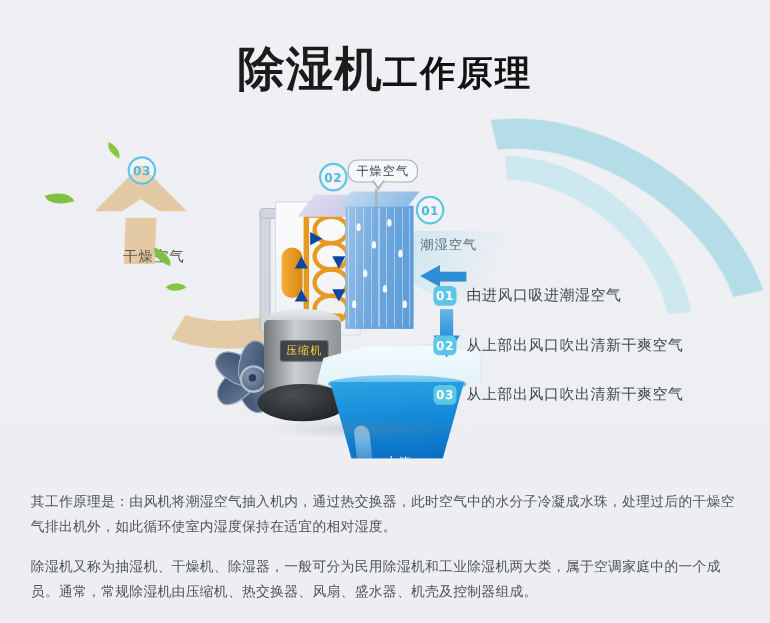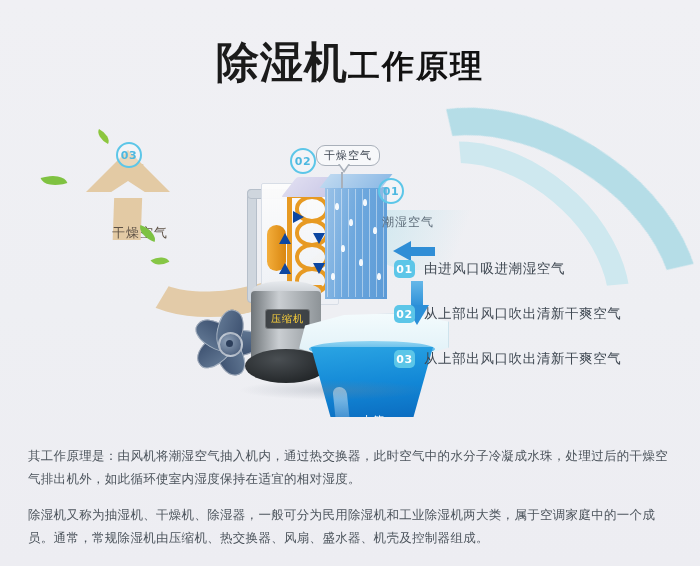--- a/index.html
+++ b/index.html
@@ -77,21 +77,21 @@
          border-radius:60% 40% 55% 45%;
          transform-origin:10px 13px;
          box-shadow:0 0 0 1px rgba(255,255,255,.45) inset;}
   .fan-hub{position:absolute;left:36px;top:38px;width:21px;height:21px;border-radius:50%;
            background:radial-gradient(circle at 35% 35%,#8d9fb6,#3d5170);
            border:2px solid rgba(255,255,255,.55);}
   .fan-hub i{position:absolute;left:6px;top:6px;width:7px;height:7px;border-radius:50%;
              background:#2c3e5b;}
 
   
-  .device{position:absolute;left:243px;top:45px;width:200px;height:235px;}
+  .device{position:absolute;left:232px;top:45px;width:200px;height:235px;}
 
   
   .hx-top{position:absolute;left:46px;top:14px;width:62px;height:20px;
           background:linear-gradient(110deg,#dedcf0,#c6c4e4);
           transform:skewX(-38deg);border-radius:2px;}
   .hx-block{position:absolute;left:82px;top:24px;width:62px;height:112px;
             background:linear-gradient(100deg,#9cc3e8 0%,#6ea8de 45%,#5b9ad6 100%);}
   .hx-block:after{content:"";position:absolute;left:0;top:-13px;width:62px;height:14px;
             background:linear-gradient(100deg,#bdd8f0,#8fbbe6);transform:skewX(-38deg);}
   .hx-fins{position:absolute;left:84px;top:26px;width:58px;height:108px;

